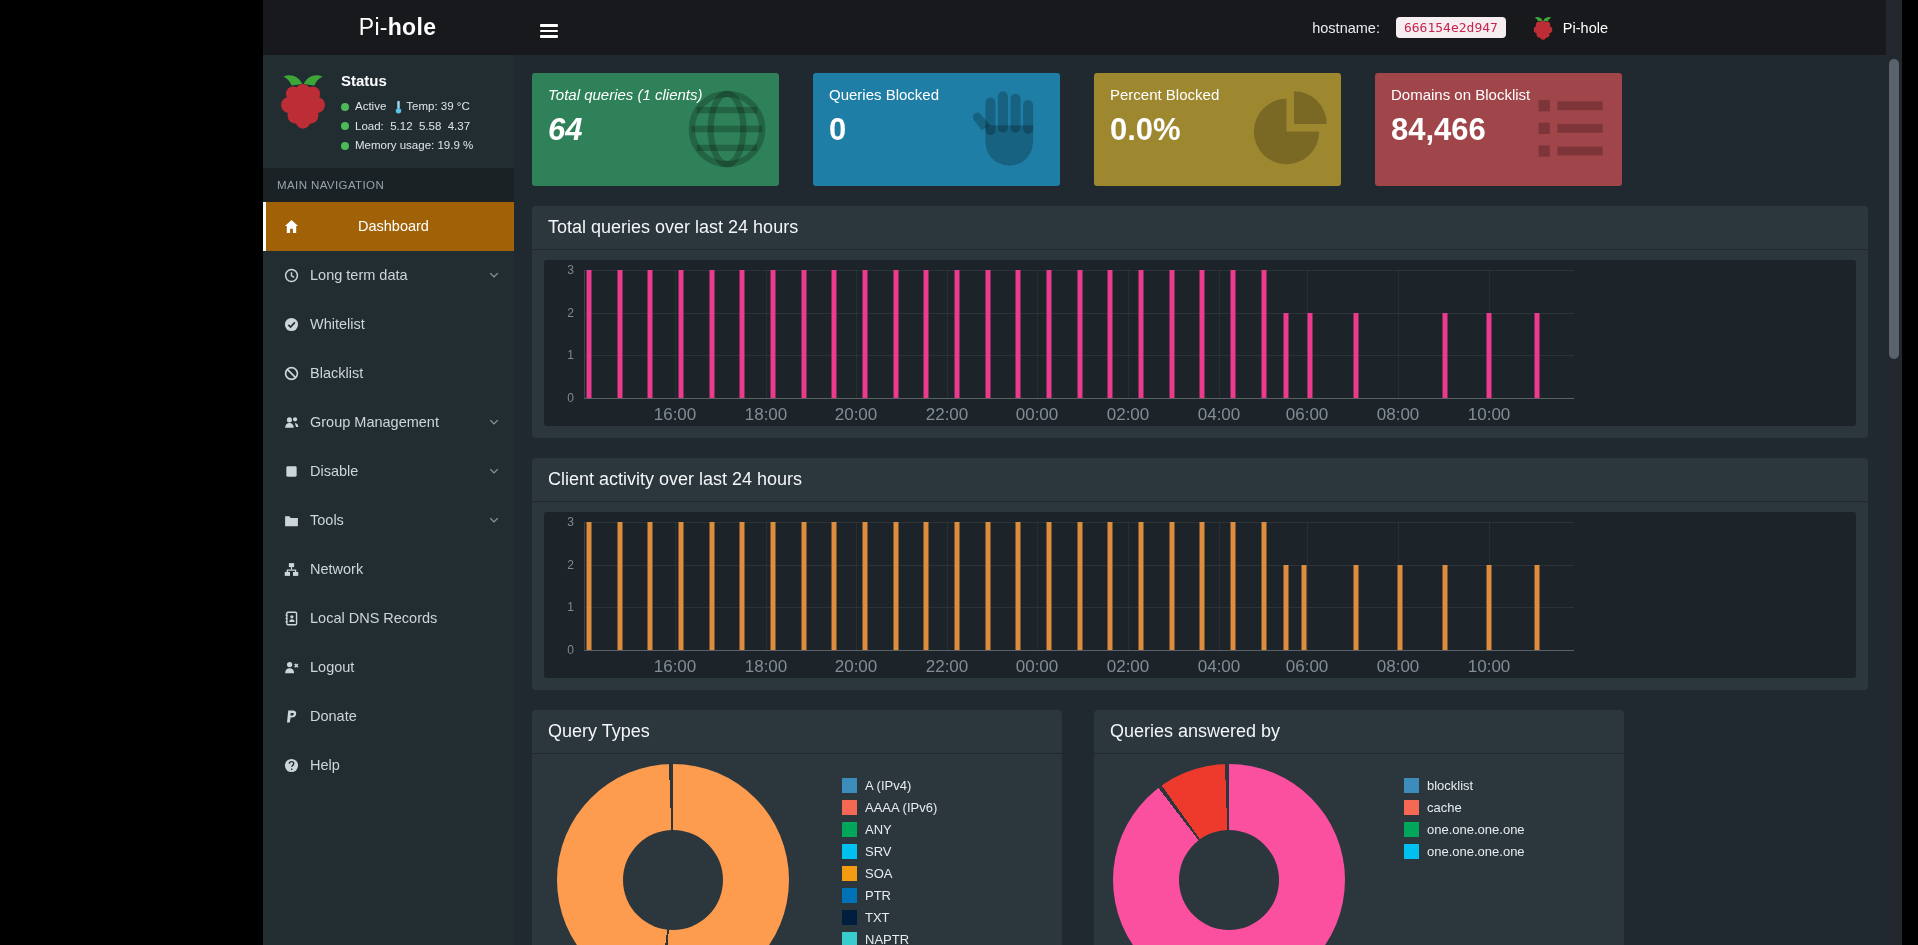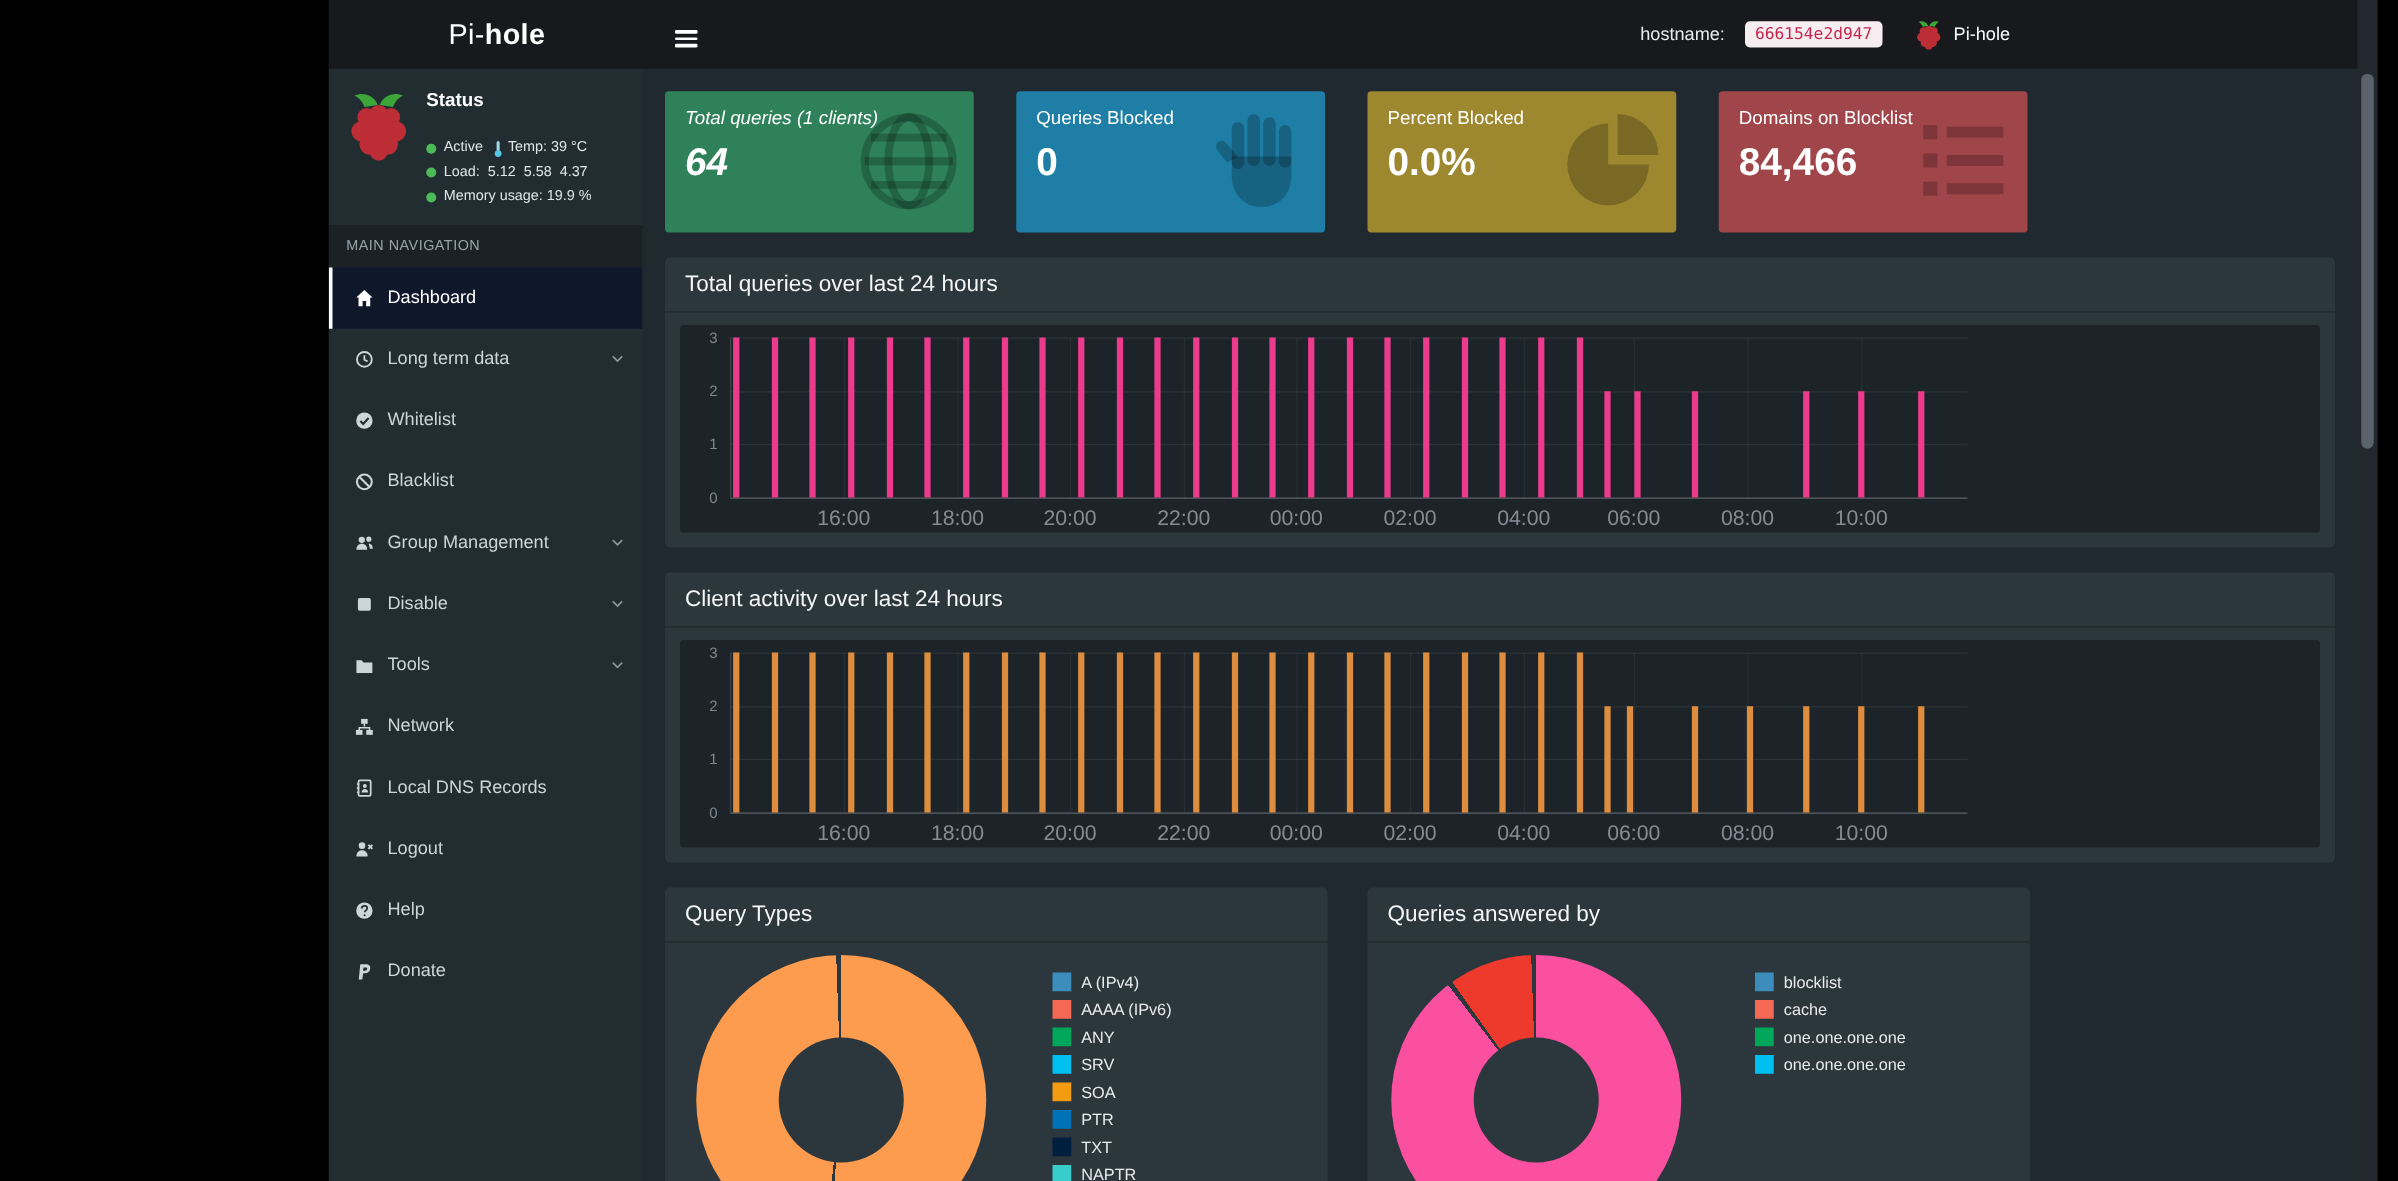--- a/index.html
+++ b/index.html
@@ -18,30 +18,30 @@
   .hostname-label{color:#e8ecef;font-size:14.5px;}
   .hostname-badge{background:#f7eef2;color:#c7254e;font-family:"DejaVu Sans Mono",monospace;font-size:13px;
         padding:3px 8px;border-radius:4px;}
   .brand{display:flex;align-items:center;gap:9px;color:#fff;font-size:14.5px;margin-left:10px;}
   .brand-icon svg{width:22px;height:26px;display:block;}
 
   
   .sidebar{position:absolute;left:0;top:55px;width:251px;bottom:0;background:#222d32;}
   .status-panel{display:flex;gap:12px;padding:15px 10px 12px 14px;}
   .rasp svg{width:52px;height:62px;display:block;}
-  .status-title{color:#fff;font-weight:700;font-size:15px;margin:2px 0 20px;}
+  .status-title{color:#fff;font-weight:700;font-size:15px;margin:2px 0 8px;}
   .status-row{color:#dfe6ea;font-size:11.5px;line-height:1.7;display:flex;align-items:center;}
   .dot{display:inline-block;width:8px;height:8px;border-radius:50%;background:#4cbb57;margin-right:6px;flex:none;}
   .thermo{display:inline-flex;margin:0 3px 0 8px;}
   .thermo svg{width:9px;height:14px;}
   .nav-header{background:#1a2226;color:#97a4ab;font-size:11.5px;padding:11px 14px;letter-spacing:.4px;}
   .menu{list-style:none;margin:0;padding:0;}
   .menu-item{display:flex;align-items:center;height:49px;padding:0 14px 0 15px;color:#ccd5da;font-size:14.5px;
         cursor:pointer;border-left:3px solid transparent;box-sizing:border-box;}
-  .menu-item.active{background:#0f172a;border-left-color:#fff;color:#fff;}
+  .menu-item.active{background:#a16207;border-left-color:#fff;color:#fff;gap:48px;}
   .mi-icon{width:20px;height:16px;margin-right:9px;display:flex;align-items:center;justify-content:center;flex:none;}
   .mi-icon svg{width:15px;height:15px;}
   .mi-label{flex:1;}
   .mi-chev{display:flex;color:#8b979d;}
   .mi-chev svg{width:12px;height:12px;}
 
   
   .content{position:absolute;left:251px;top:55px;right:16px;bottom:0;background:#212930;
         padding:18px;box-sizing:border-box;overflow:hidden;}
   .cards{display:flex;gap:34px;}
@@ -281,35 +281,35 @@
               <circle cx="6" cy="4.8" r="2.8" fill="currentColor"></circle>
               <path d="M1.2 14c0-3.4 2.1-5.2 4.8-5.2s4.8 1.8 4.8 5.2z" fill="currentColor"></path>
               <path d="M11.4 4.2l3.4 3.4M14.8 4.2l-3.4 3.4" stroke="currentColor" stroke-width="1.6"></path>
             </svg>
           </span>
           <span class="mi-label">Logout</span>
         </div>
         <div class="menu-item">
           <span class="mi-icon">
             <svg viewBox="0 0 16 16">
+              <path d="M4.5 1.5h4.9c2.5 0 4 1.5 3.6 3.8-.4 2.4-2.1 3.8-4.6 3.8H7l-.8 5.4H3.2z" fill="currentColor"></path>
+              <path d="M7.2 4.2h1.9c1 0 1.5.5 1.3 1.4-.2.9-.9 1.4-1.9 1.4H6.8z" fill="#222d32"></path>
+            </svg>
+          </span>
+          <span class="mi-label">Donate</span>
+        </div>
+        <div class="menu-item">
+          <span class="mi-icon">
+            <svg viewBox="0 0 16 16">
               <circle cx="8" cy="8" r="7" fill="currentColor"></circle>
               <path d="M5.7 6.2c0-1.4 1-2.3 2.4-2.3 1.3 0 2.3.8 2.3 2 0 2-2.1 1.8-2.1 3.5" fill="none" stroke="#222d32" stroke-width="1.5"></path>
               <circle cx="8.2" cy="12" r="0.9" fill="#222d32"></circle>
             </svg>
           </span>
           <span class="mi-label">Help</span>
-        </div>
-        <div class="menu-item">
-          <span class="mi-icon">
-            <svg viewBox="0 0 16 16">
-              <path d="M4.5 1.5h4.9c2.5 0 4 1.5 3.6 3.8-.4 2.4-2.1 3.8-4.6 3.8H7l-.8 5.4H3.2z" fill="currentColor"></path>
-              <path d="M7.2 4.2h1.9c1 0 1.5.5 1.3 1.4-.2.9-.9 1.4-1.9 1.4H6.8z" fill="#222d32"></path>
-            </svg>
-          </span>
-          <span class="mi-label">Donate</span>
         </div>
       </nav>
   </aside>
 
   <main class="content">
 
     <div class="cards" id="cards">
         <div class="card" style="background: rgb(46, 129, 88); font-style: italic;">
           <div class="card-title">Total queries (1 clients)</div>
           <div class="card-value">64</div>

